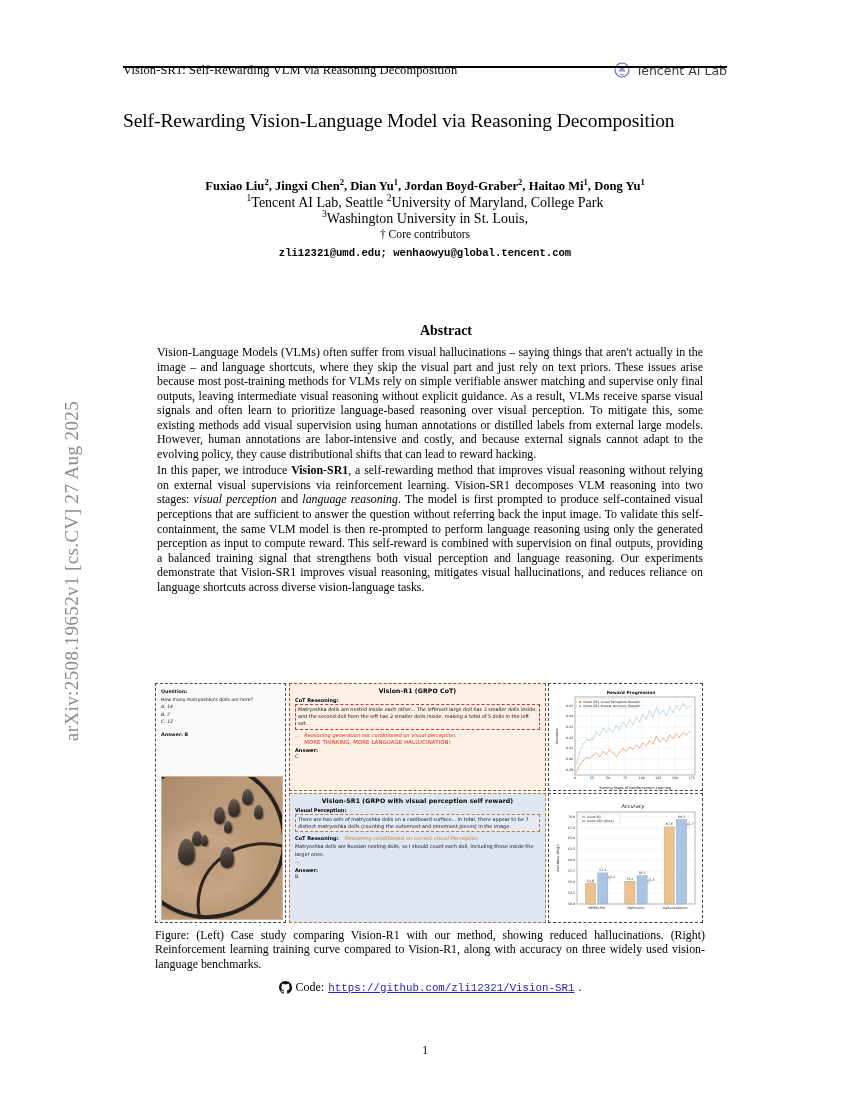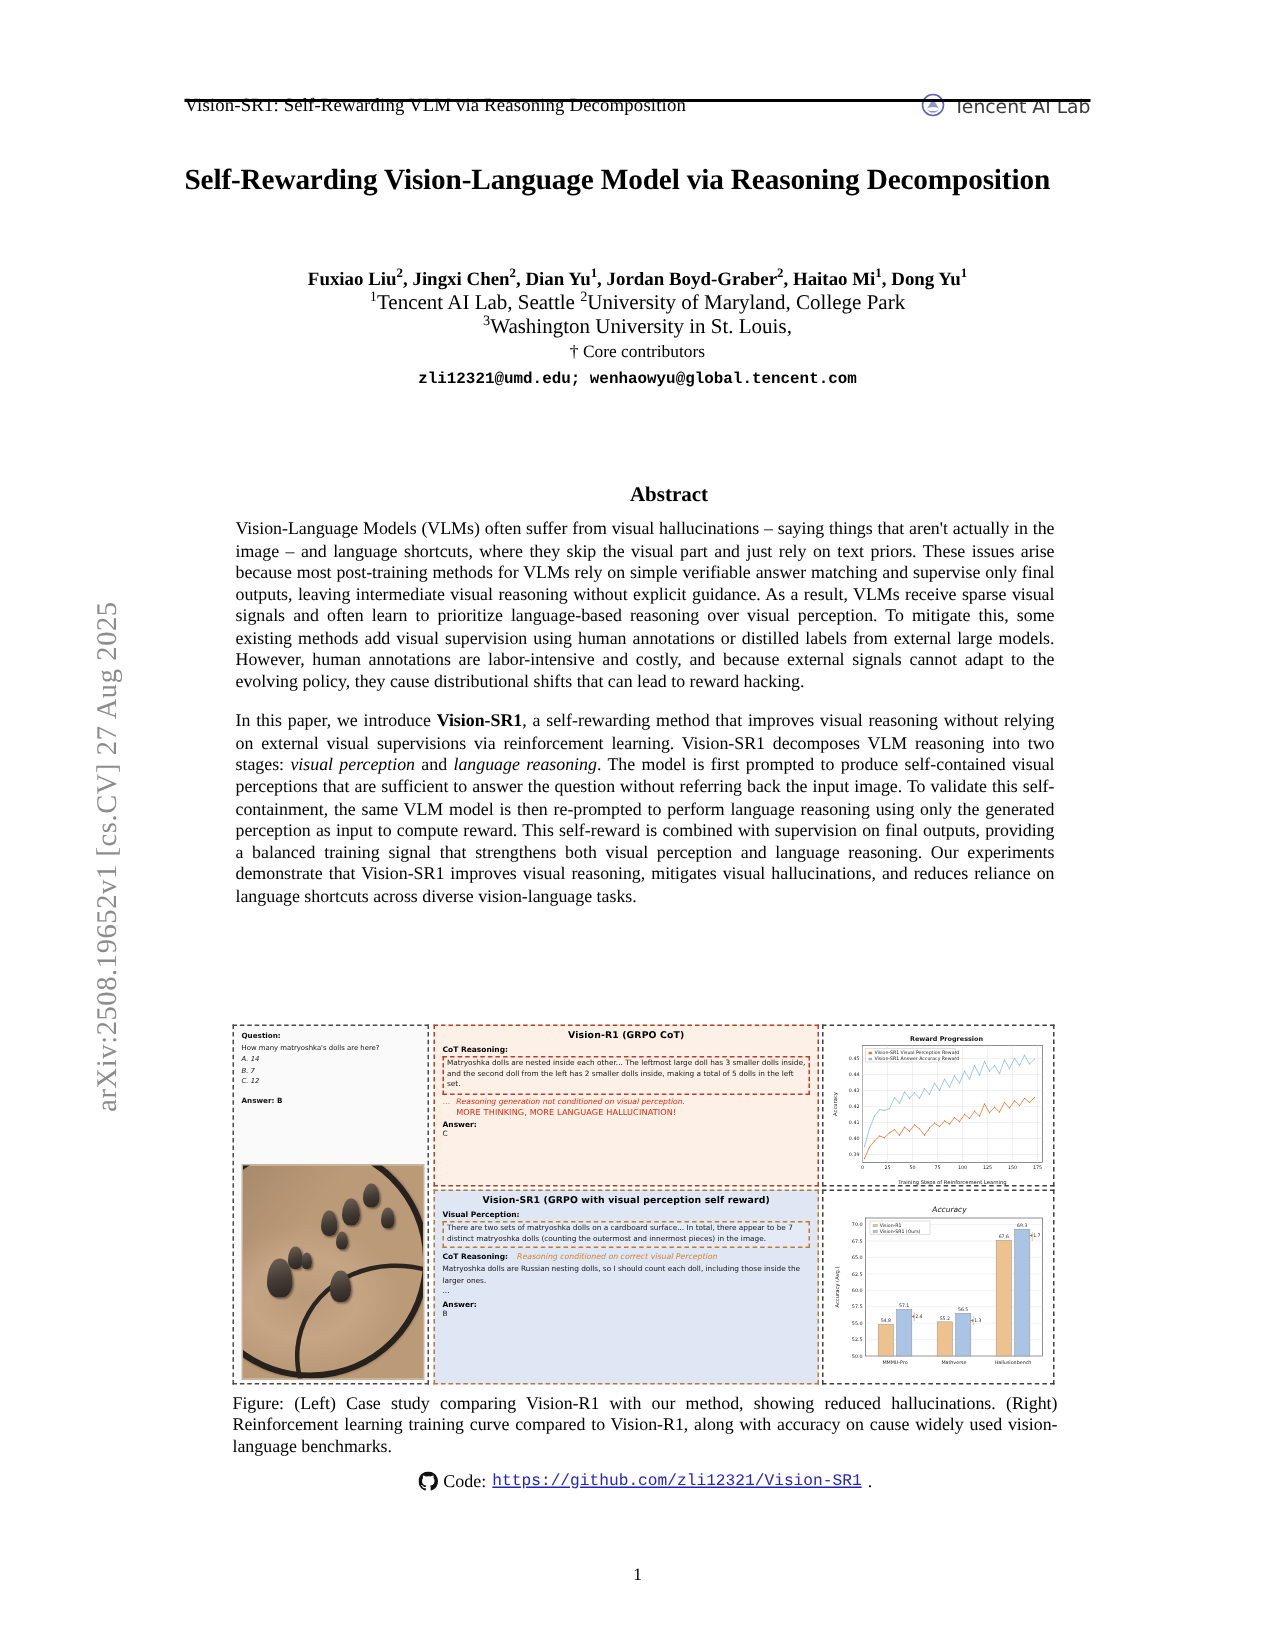--- a/index.html
+++ b/index.html
@@ -37,21 +37,21 @@
   .brand { display:flex; align-items:center; gap:6px; }
   .brand-mark { width:16px; height:16px; display:block; }
   .brand-text { font-family:"DejaVu Sans", sans-serif; font-size:12.5px; color:#3a3a3a; }
   .header-rule {
     position:absolute; left:123px; top:66px; width:604px; height:2.2px; background:#000;
   }
 
   
   .paper-title {
     position:absolute; left:123px; top:110px; width:604px;
-    font-size:19.5px; font-weight:bold; letter-spacing:-0.1px;
+    font-size:19.5px; font-weight:normal; letter-spacing:-0.1px;
     text-align:left;
   }
 
   
   .authors {
     position:absolute; left:123px; top:178px; width:604px;
     text-align:center; font-size:12.6px; line-height:16.5px;
   }
   .authors .line1, .authors .line2 { font-weight:bold; }
   .affil { font-size:14px; line-height:16px; }
@@ -62,21 +62,21 @@
   
   .abstract-head {
     position:absolute; left:171px; top:323px; width:550px;
     text-align:center; font-size:14px; font-weight:bold;
   }
   .abstract {
     position:absolute; left:157px; top:345px; width:546px;
     font-size:11.9px; line-height:14.55px; text-align:justify;
   }
   .abstract p { margin:0 0 0 0; text-indent:0; }
-  .abstract p + p { margin-top:12px; }
+  .abstract p + p { margin-top:2px; }
   .abstract b { font-weight:bold; }
   .abstract i { font-style:italic; }
 
   
   .figure { position:absolute; left:155px; top:683px; width:548px; height:240px; }
 
   .fig-left {
     position:absolute; left:0; top:0; width:131px; height:240px;
     border:1.3px dashed #4a4a4a; box-sizing:border-box;
     background:#fafafa; padding:4px 5px;
@@ -445,21 +445,21 @@
               <text x="37.5" y="23.9" class="leg">Vision-R1</text>
               <rect x="33" y="26.1" width="3" height="1.8" fill="#aac4e5" stroke="#999" stroke-width="0.2"></rect>
               <text x="37.5" y="27.9" class="leg">Vision-SR1 (Ours)</text>
             </g>
           <text id="ac-ylabel" x="10" y="64" text-anchor="middle" class="axlabel" transform="rotate(-90 10 64)">Accuracy (Avg.)</text>
         </svg>
       </div>
     </div>
   </div>
 
-  <div class="caption">Figure: (Left) Case study comparing Vision-R1 with our method, showing reduced hallucinations. (Right) Reinforcement learning training curve compared to Vision-R1, along with accuracy on cause widely used vision-language benchmarks.</div>
+  <div class="caption">Figure: (Left) Case study comparing Vision-R1 with our method, showing reduced hallucinations. (Right) Reinforcement learning training curve compared to Vision-R1, along with accuracy on three widely used vision-language benchmarks.</div>
   <div class="code-line">
     <svg class="gh" viewBox="0 0 16 16">
       <path fill="#111" d="M8 0C3.58 0 0 3.58 0 8c0 3.54 2.29 6.53 5.47 7.59.4.07.55-.17.55-.38 0-.19-.01-.82-.01-1.49-2.01.37-2.53-.49-2.69-.94-.09-.23-.48-.94-.82-1.13-.28-.15-.68-.52-.01-.53.63-.01 1.08.58 1.23.82.72 1.21 1.87.87 2.33.66.07-.52.28-.87.51-1.07-1.78-.2-3.64-.89-3.64-3.95 0-.87.31-1.59.82-2.15-.08-.2-.36-1.02.08-2.12 0 0 .67-.21 2.2.82a7.4 7.4 0 0 1 2-.27c.68 0 1.36.09 2 .27 1.53-1.04 2.2-.82 2.2-.82.44 1.1.16 1.92.08 2.12.51.56.82 1.27.82 2.15 0 3.07-1.87 3.75-3.65 3.95.29.25.54.73.54 1.48 0 1.07-.01 1.93-.01 2.2 0 .21.15.46.55.38A8.01 8.01 0 0 0 16 8c0-4.42-3.58-8-8-8z"></path>
     </svg>
     <span>Code:</span>
     <a class="code-url" href="#">https://github.com/zli12321/Vision-SR1</a>
       <span>.</span>
   </div>
 
   <div class="pageno">1</div>

